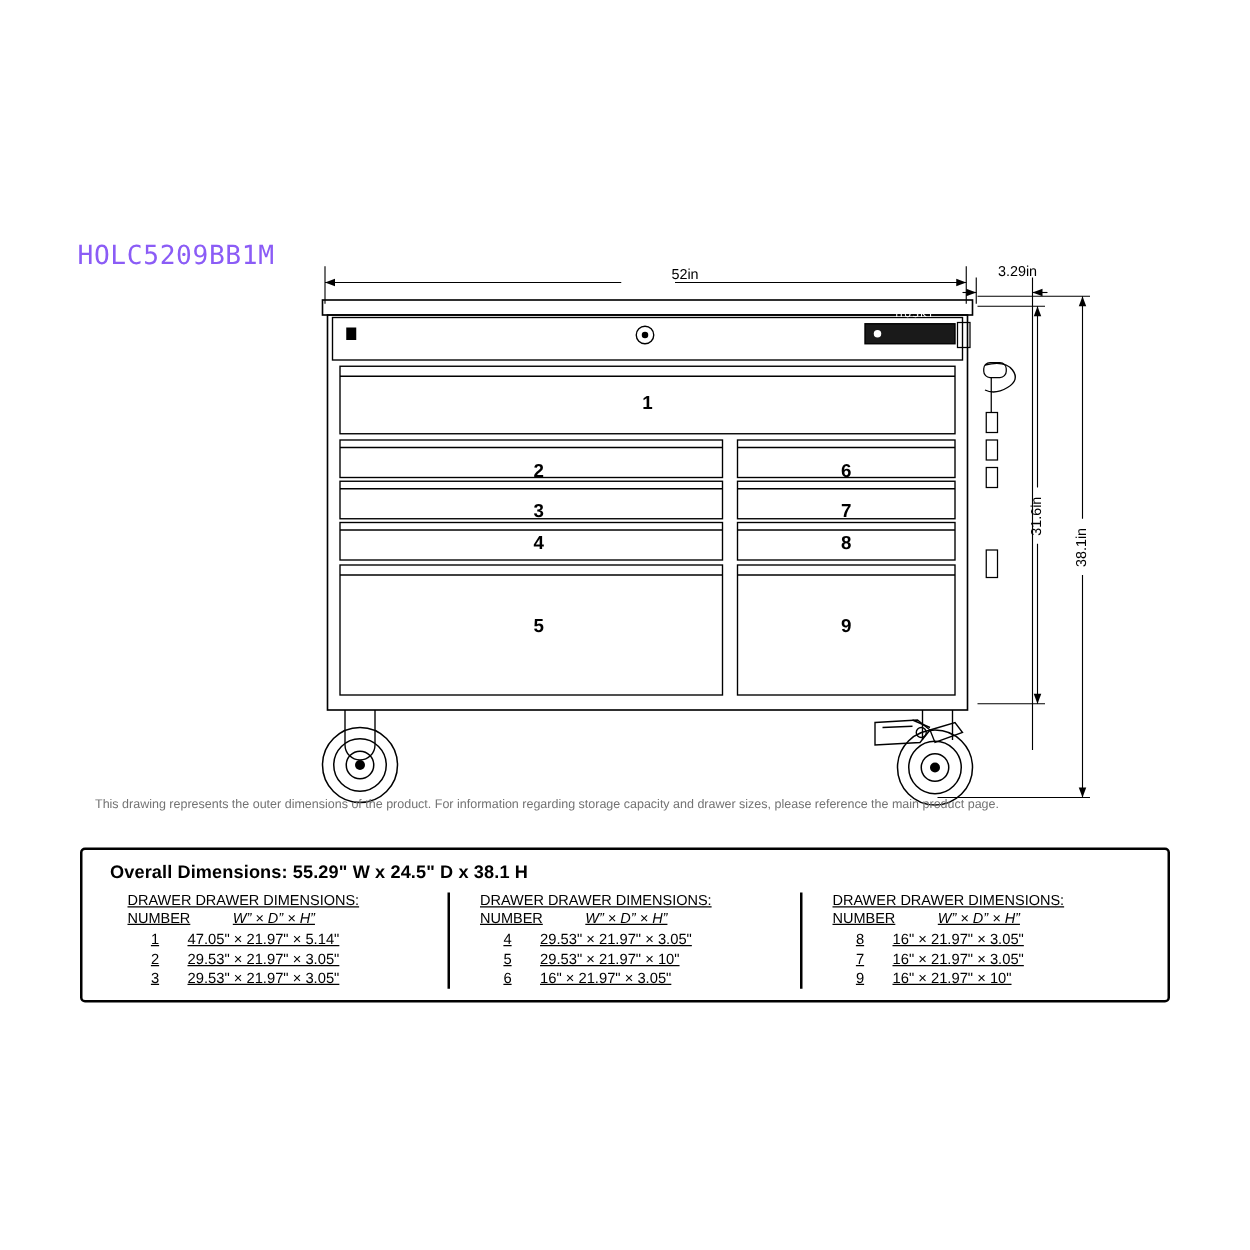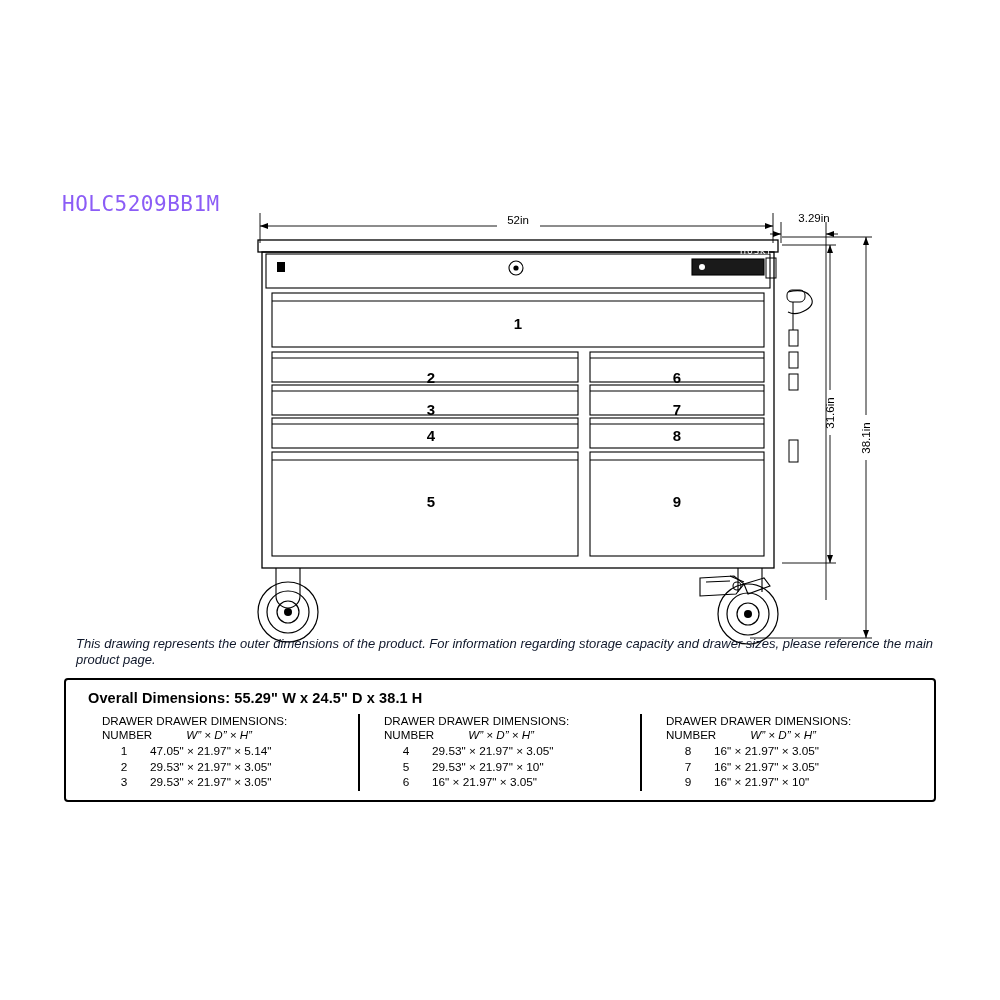--- a/index.html
+++ b/index.html
@@ -44,24 +44,23 @@
     pointer-events: none;
   }
 
   
   .note {
     position: absolute;
     left: 76px;
     top: 636px;
     width: 860px;
     font-family: "Liberation Sans", sans-serif;
-    font-size: 13px;
+    font-size: 10px;
     line-height: 16px;
-    color: #0f172a;
-    font-style: italic;
+    color: #737373;
   }
 
   
   .spec-box {
     position: absolute;
     left: 64px;
     top: 678px;
     width: 872px;
     height: 124px;
     border: 2px solid #000;
@@ -84,20 +83,21 @@
     width: 100%;
     display: flex;
     box-sizing: border-box;
     padding: 0 12px;
   }
   .col {
     flex: 1;
     position: relative;
     padding-left: 24px;
     box-sizing: border-box;
+    text-decoration: underline;
   }
   .col + .col {
     border-left: 2px solid #000;
   }
   .col-head {
     font-size: 11.6px;
     line-height: 13.5px;
     white-space: nowrap;
   }
   .col-head .sub {
@@ -299,26 +299,26 @@
         <path d="M744 584 l20 -6 l6 8 l-22 8 z"></path>
       </g>
 
       <g stroke-width="1.1">
         <path d="M788 292 q16 -4 22 4 q6 8 -4 14 q-10 6 -18 2"></path>
       </g>
 
     </g>
   </svg>
 
-  <div class="dimtext" style="left:518px; top:220px;">52in</div>
+  <div class="dimtext" style="left:548px; top:220px;">52in</div>
   <div class="dimtext" style="left:803px; top:218px;margin-left:11px;">3.29in</div>
   <div class="dimtext vert" style="left:830px; top:413px;">31.6in</div>
   <div class="dimtext vert" style="left:866px; top:438px;">38.1in</div>
 
-  <div class="brand" style="left:732px; top:251px;margin-left:24px;">HUSKY</div>
+  <div class="brand" style="left:732px; top:251px;">HUSKY</div>
 
   <div class="dnum" style="left:518px; top:323px;">1</div>
   <div class="dnum" style="left:431px; top:377px;">2</div>
   <div class="dnum" style="left:431px; top:409px;">3</div>
   <div class="dnum" style="left:431px; top:435px;">4</div>
   <div class="dnum" style="left:431px; top:501px;">5</div>
   <div class="dnum" style="left:677px; top:377px;">6</div>
   <div class="dnum" style="left:677px; top:409px;">7</div>
   <div class="dnum" style="left:677px; top:435px;">8</div>
   <div class="dnum" style="left:677px; top:501px;">9</div>

